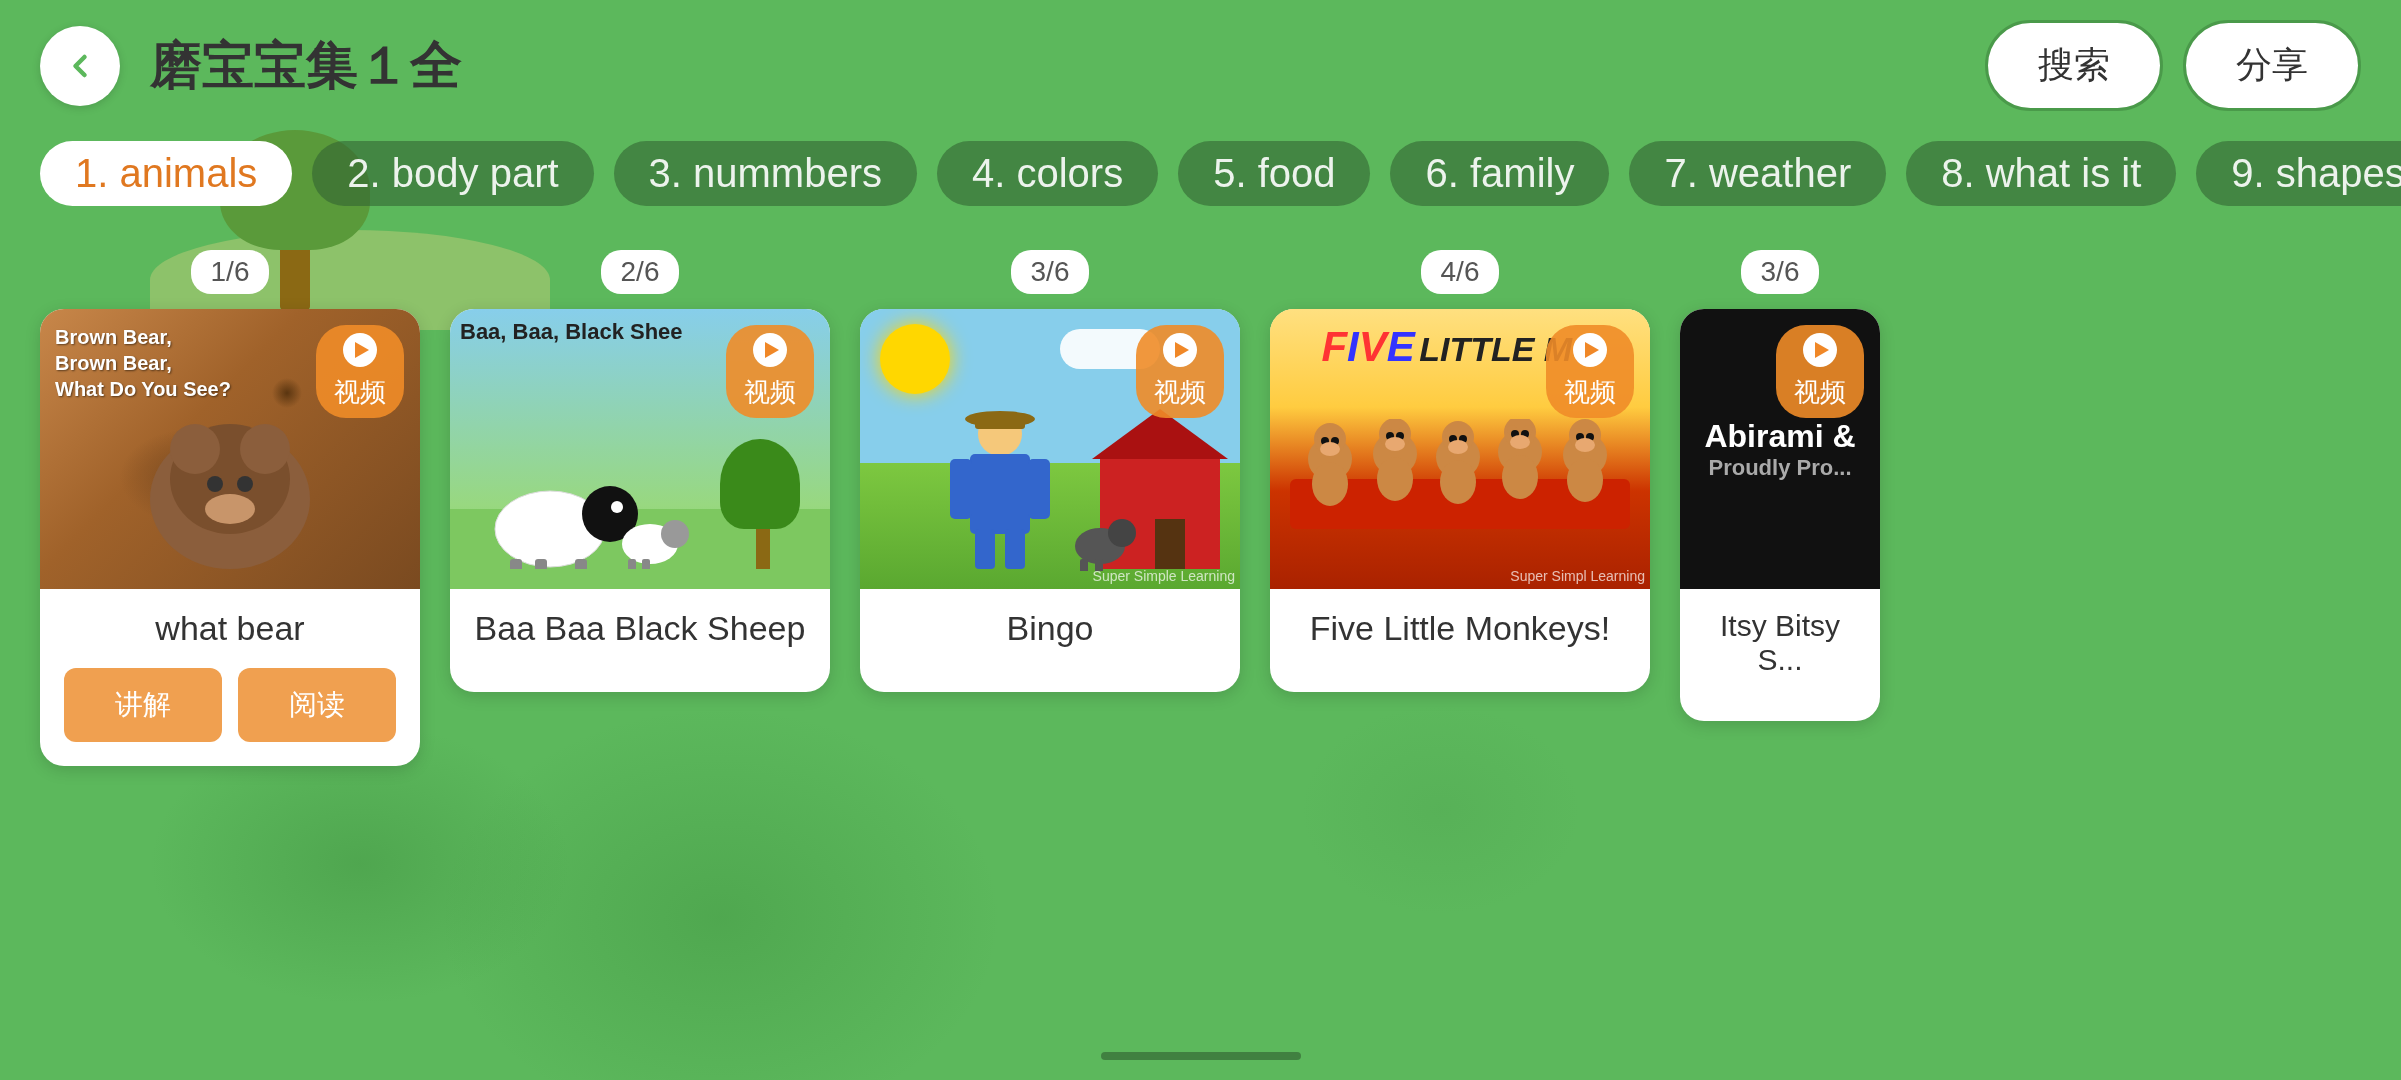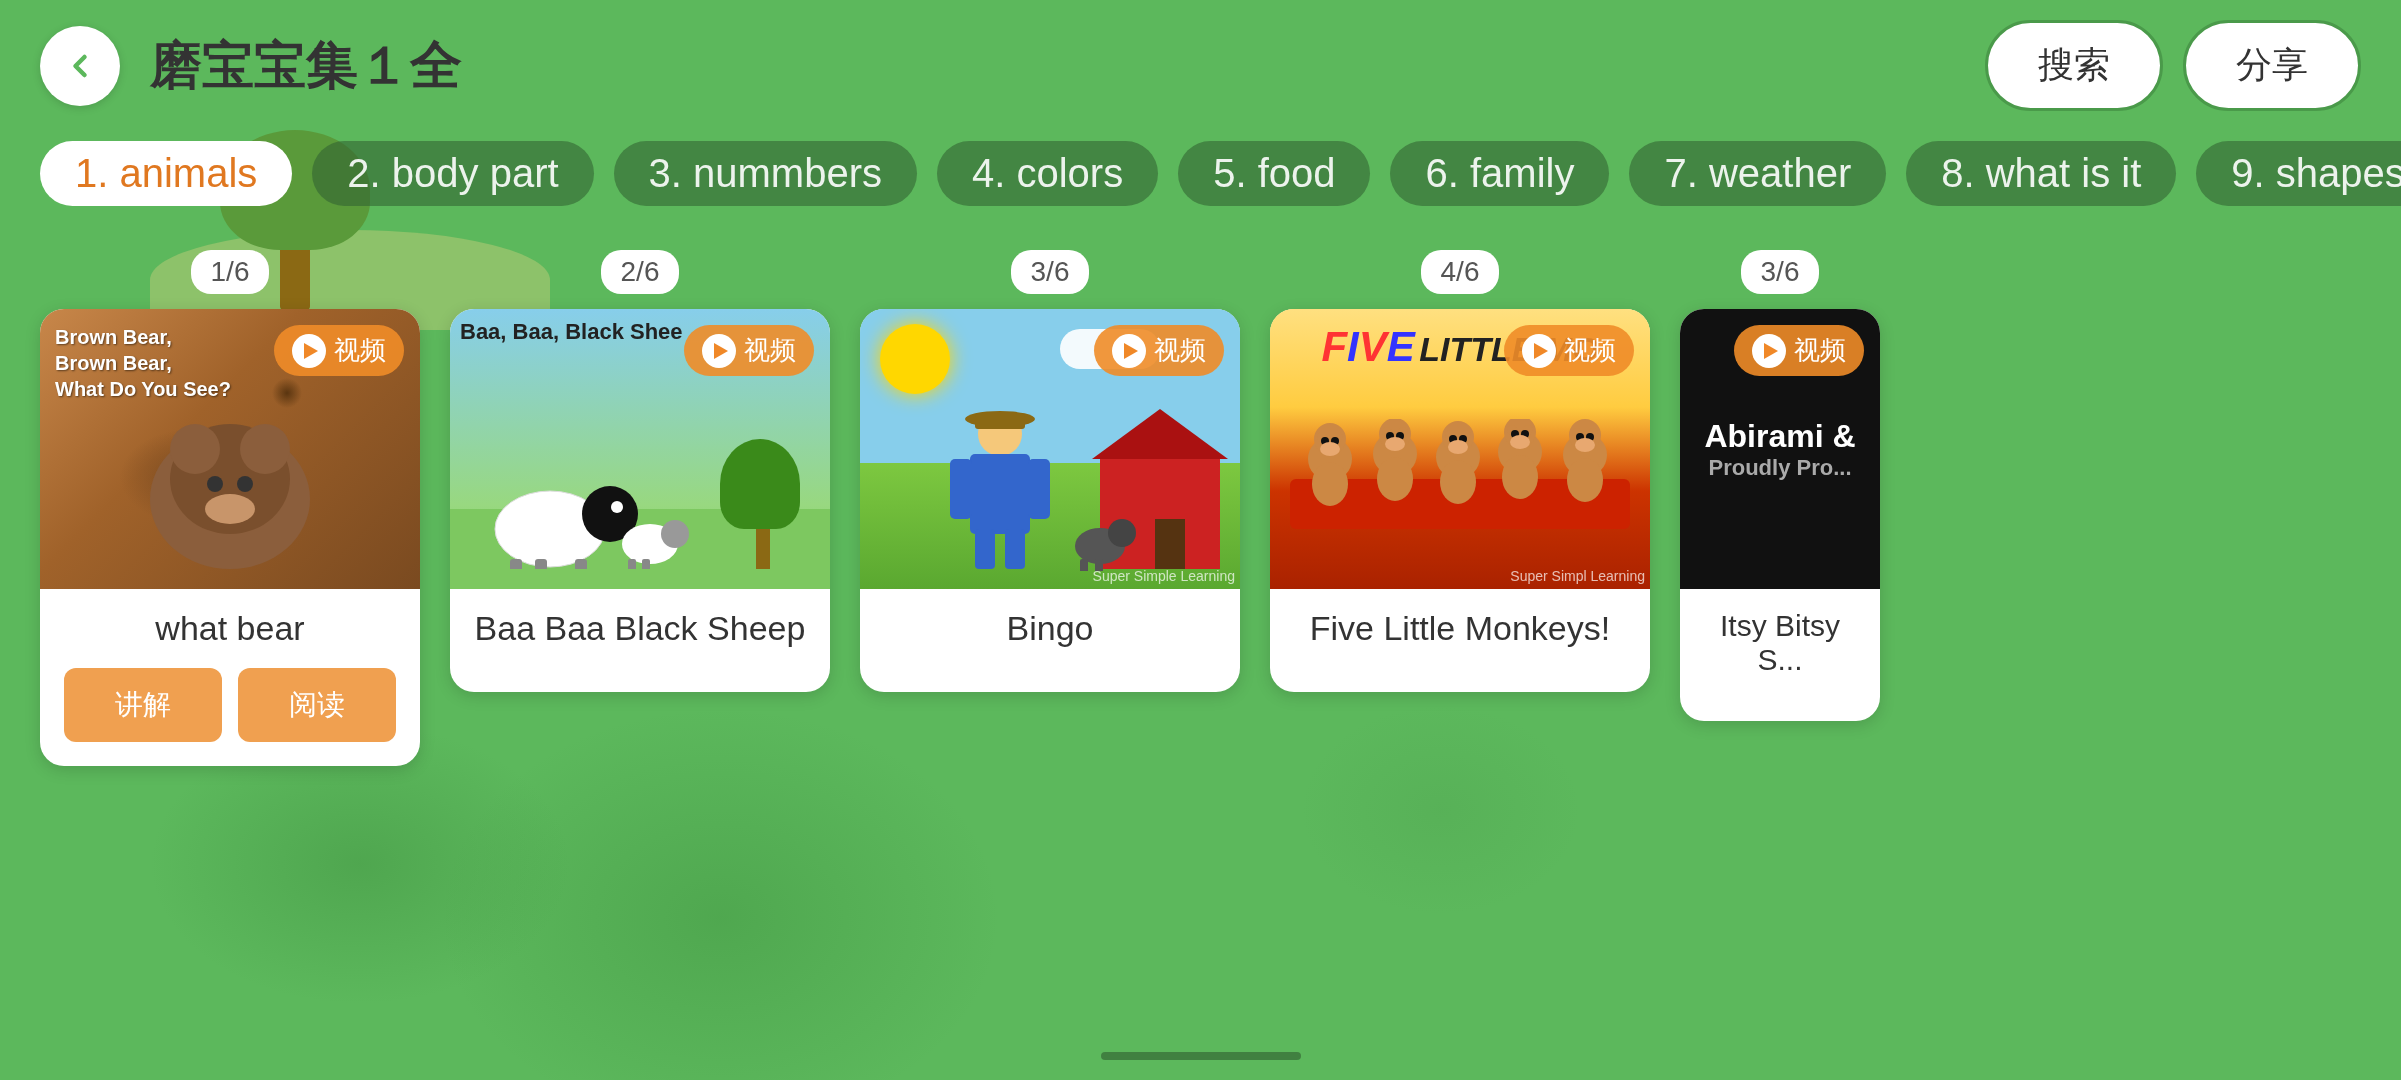--- a/index.html
+++ b/index.html
@@ -205,20 +205,21 @@
       background: rgba(240,140,40,0.9);
       border-radius: 30px;
       padding: 8px 18px;
       display: flex;
       align-items: center;
       gap: 8px;
       color: white;
       font-size: 26px;
       font-weight: 500;
       z-index: 5;
+      flex-direction: column;
     }
 
     .play-circle {
       width: 34px;
       height: 34px;
       background: white;
       border-radius: 50%;
       display: flex;
       align-items: center;
       justify-content: center;

